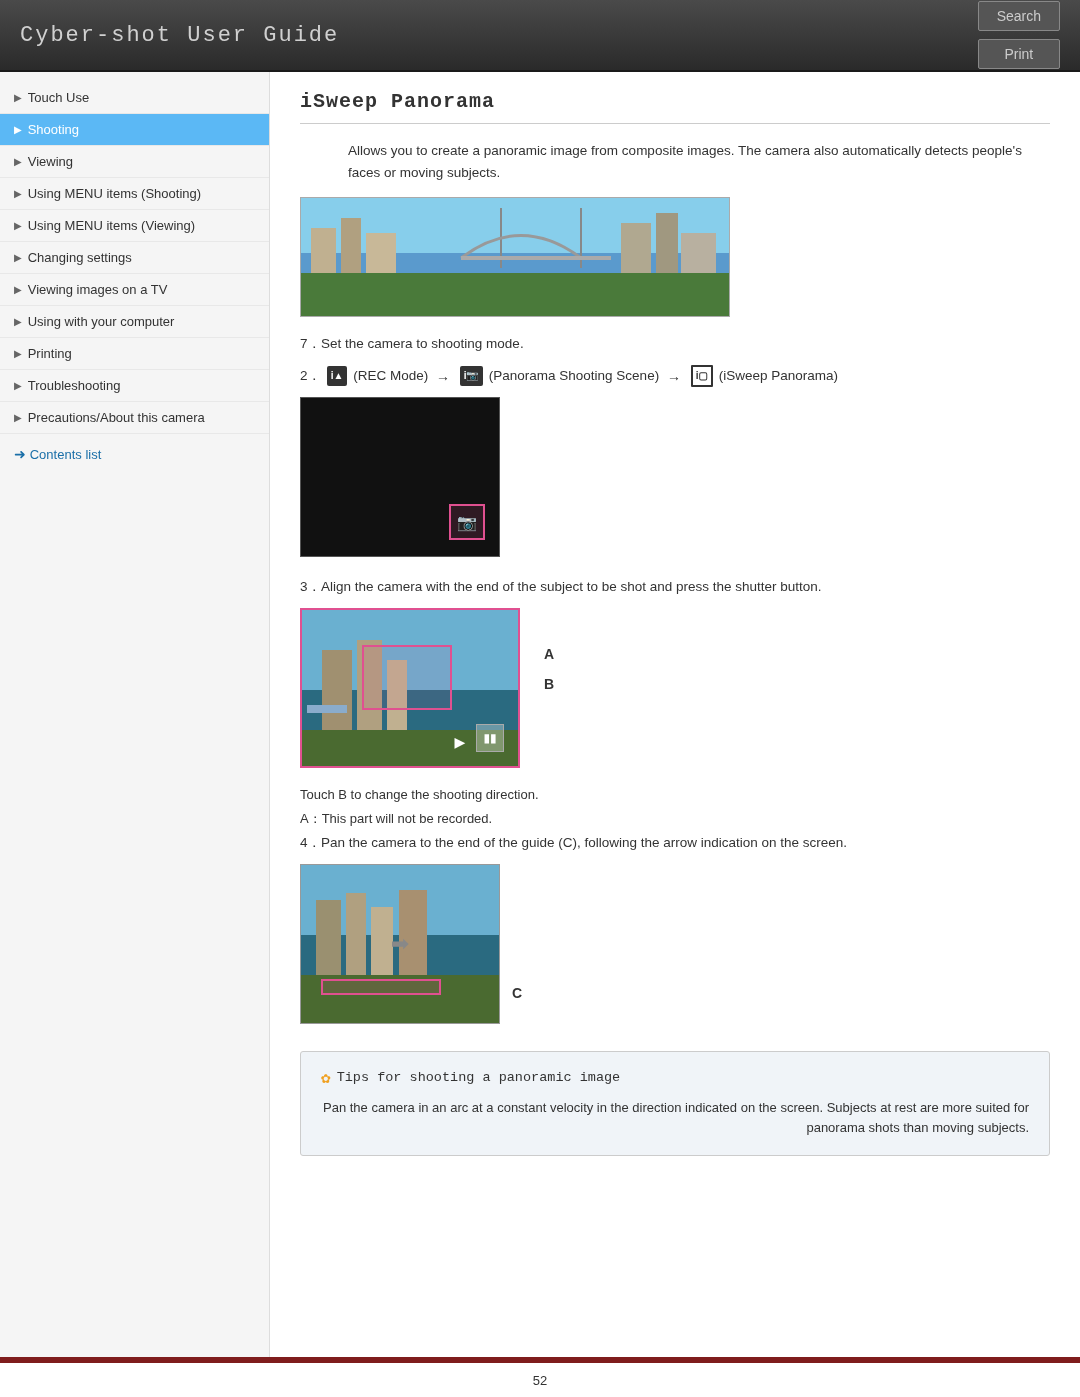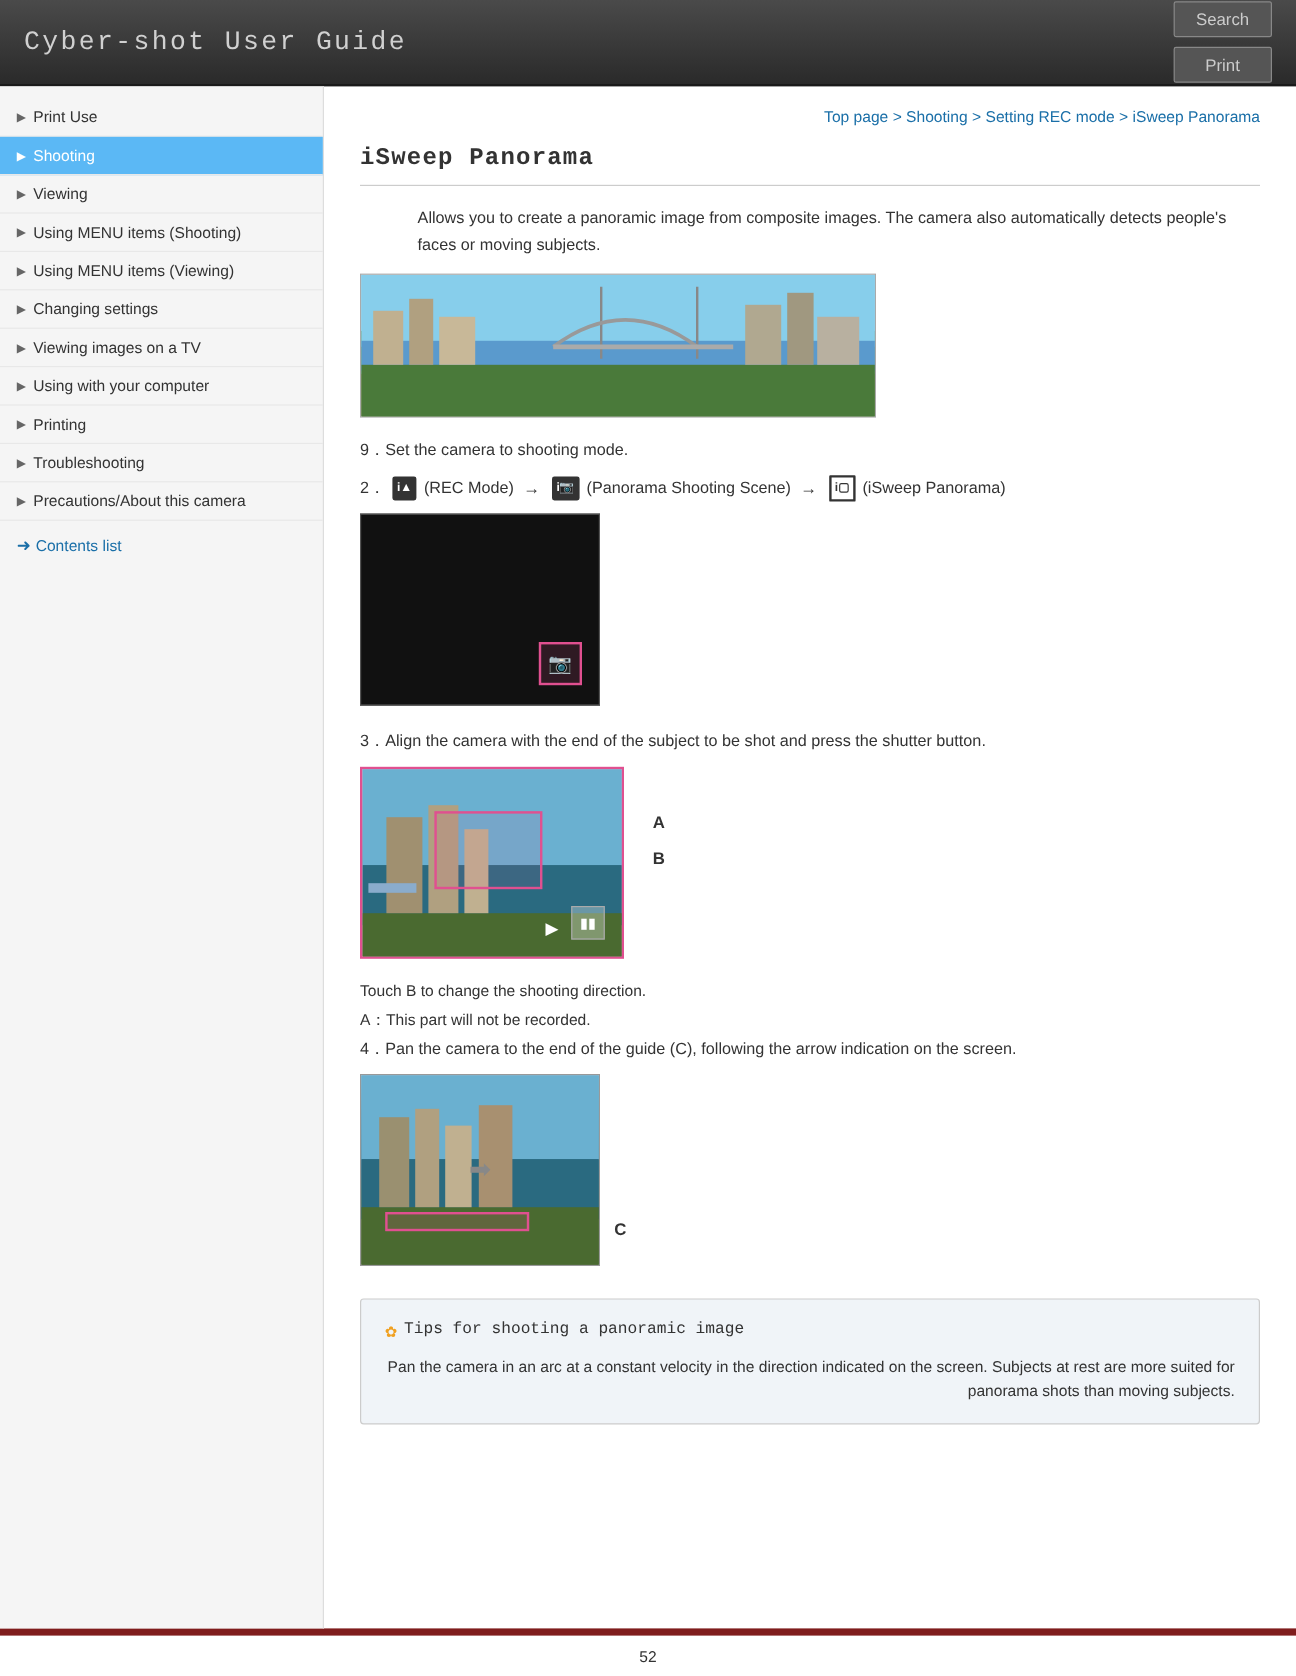--- a/index.html
+++ b/index.html
@@ -309,21 +309,21 @@
     <button class="header-btn">Search</button>
     <button class="header-btn">Print</button>
   </div>
 </div>
 
 <div class="main-layout">
 
   <nav class="sidebar">
     <div class="sidebar-item">
       <span class="sidebar-arrow">▶</span>
-      <span>Print Use</span>
+      <span>Touch Use</span>
     </div>
     <div class="sidebar-item active">
       <span class="sidebar-arrow">▶</span>
       <span>Shooting</span>
     </div>
     <div class="sidebar-item">
       <span class="sidebar-arrow">▶</span>
       <span>Viewing</span>
     </div>
     <div class="sidebar-item">
@@ -359,29 +359,20 @@
       <span>Precautions/About this camera</span>
     </div>
     <a class="sidebar-contents-link">
       <span class="sidebar-contents-arrow">➜</span>
       <span>Contents list</span>
     </a>
   </nav>
 
   <div class="content">
 
-    <div class="breadcrumb">
-      <a>Top page</a>
-      <span> &gt; </span>
-      <a>Shooting</a>
-      <span> &gt; </span>
-      <a>Setting REC mode</a>
-      <span> &gt; </span>
-      <span>iSweep Panorama</span>
-    </div>
 
     <h1 class="page-title">iSweep Panorama</h1>
 
     <p class="description">Allows you to create a panoramic image from composite images. The camera also automatically detects people's faces or moving subjects.</p>
 
     <div class="panorama-img">
       
       <svg width="430" height="120" viewBox="0 0 430 120" xmlns="http://www.w3.org/2000/svg">
 
         <rect x="0" y="0" width="430" height="60" fill="#87CEEB"></rect>
@@ -398,21 +389,21 @@
         <line x1="280" y1="10" x2="280" y2="70" stroke="#888" stroke-width="2"></line>
         <path d="M160,60 Q220,15 280,60" fill="none" stroke="#999" stroke-width="3"></path>
         <line x1="160" y1="60" x2="310" y2="60" stroke="#aaa" stroke-width="4"></line>
 
         <rect x="320" y="25" width="30" height="50" fill="#b0a890"></rect>
         <rect x="355" y="15" width="22" height="60" fill="#a09880"></rect>
         <rect x="380" y="35" width="35" height="40" fill="#b8b0a0"></rect>
       </svg>
     </div>
 
-    <p class="step-text">9．Set the camera to shooting mode.</p>
+    <p class="step-text">7．Set the camera to shooting mode.</p>
 
     <p class="step-text">
       <span>2．</span>
       <span class="icon-inline">i▲</span>
       <span>(REC Mode)</span>
       <span class="arrow-right">→</span>
       <span class="icon-inline">i📷</span>
       <span>(Panorama Shooting Scene)</span>
       <span class="arrow-right">→</span>
       <span class="icon-inline-border">i▢</span>

